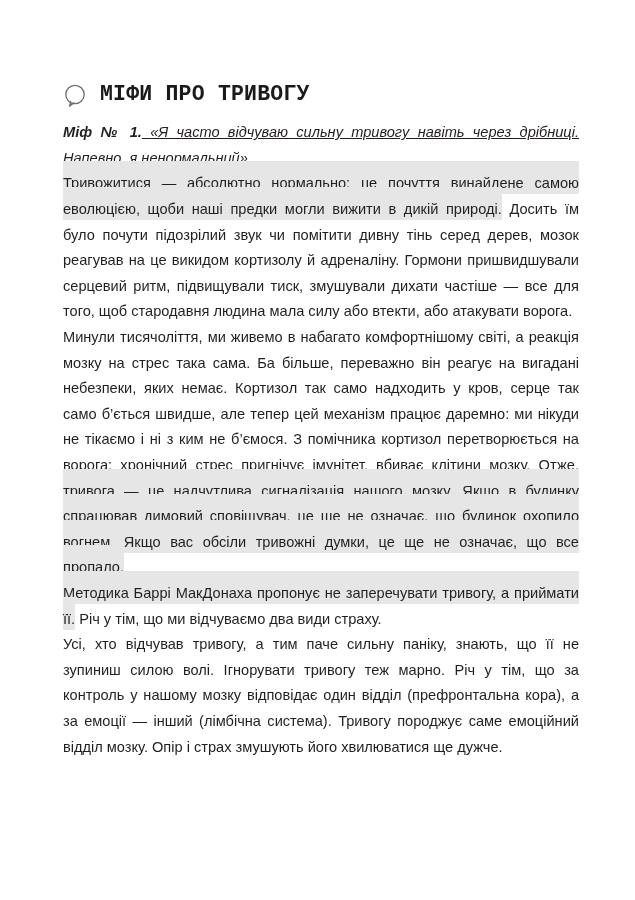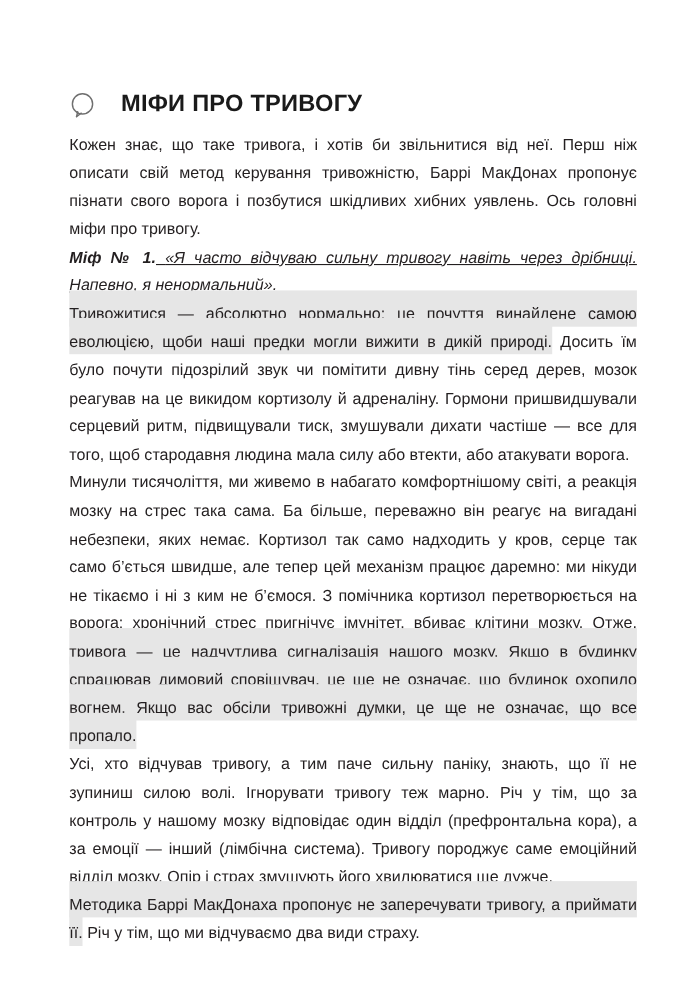--- a/index.html
+++ b/index.html
@@ -28,24 +28,25 @@
     position: absolute;
     left: 63px;
     top: 0;
     width: 516px;
   }
 
   
   .chapter-head {
     display: flex;
     align-items: center;
-    gap: 24px;
+    gap: 14px;
     margin-top: 70px;
     margin-bottom: 0;
     padding-left: 1px;
+    font-family: Liberation Mono, monospace;
   }
   .bubble-icon {
     width: 22px;
     height: 24px;
     flex: 0 0 22px;
     display: block;
     margin-top: 2px;
   }
   .bubble-icon svg { display: block; }
   .chapter-title {
@@ -105,38 +106,37 @@
     <div class="chapter-head">
       <span class="bubble-icon">
         <svg width="22" height="24" viewBox="0 0 22 24" aria-hidden="true">
           <ellipse cx="11" cy="10.5" rx="9.2" ry="9.2" fill="none" stroke="#6f6f6f" stroke-width="1.3"></ellipse>
           <path d="M6.6 17.6 C6.2 19.6 5.9 21.0 5.5 22.2 C7.2 20.9 8.6 19.8 9.9 18.9" fill="none" stroke="#6f6f6f" stroke-width="1.3" stroke-linecap="round" stroke-linejoin="round"></path>
         </svg>
       </span>
       <h1 class="chapter-title">МІФИ ПРО ТРИВОГУ</h1>
     </div>
 
-    <p class="body para-intro">Кожен знає, що таке тривога, і хотів би звільнитися від неї. Перш ніж описати свій метод керування тривожністю, Баррі МакДонах пропонує пізнати свого ворога і позбутися шкідливих хибних уявлень. Ось головні міфи про тривогу.</p>
 
     <p class="body para-myth">
       <span class="myth-label">Міф № 1.</span><span class="myth-quote"> <span>«Я часто відчуваю сильну тривогу навіть через дрібниці. Напевно, я ненормальний».</span></span>
     </p>
 
     <p class="body para-block">
       <span class="hl">Тривожитися — абсолютно нормально: це почуття винайдене самою еволюцією, щоби наші предки могли вижити в дикій природі.</span><span> Досить їм було почути підозрілий звук чи помітити дивну тінь серед дерев, мозок реагував на це викидом кортизолу й адреналіну. Гормони пришвидшували серцевий ритм, підвищували тиск, змушували дихати частіше — все для того, щоб стародавня людина мала силу або втекти, або атакувати ворога.</span>
     </p>
 
     <p class="body para-block">
       <span>Минули тисячоліття, ми живемо в набагато комфортнішому світі, а реакція мозку на стрес така сама. Ба більше, переважно він реагує на вигадані небезпеки, яких немає. Кортизол так само надходить у кров, серце так само б’ється швидше, але тепер цей механізм працює даремно: ми нікуди не тікаємо і ні з ким не б’ємося. З помічника кортизол перетворюється на ворога: хронічний стрес пригнічує імунітет, вбиває клітини мозку. Отже, </span><span class="hl">тривога — це надчутлива сигналізація нашого мозку. Якщо в будинку спрацював димовий сповіщувач, це ще не означає, що будинок охопило вогнем. Якщо вас обсіли тривожні думки, це ще не означає, що все пропало.</span>
     </p>
 
 
-    <p class="body para-block">Усі, хто відчував тривогу, а тим паче сильну паніку, знають, що її не зупиниш силою волі. Ігнорувати тривогу теж марно. Річ у тім, що за контроль у нашому мозку відповідає один відділ (префронтальна кора), а за емоції — інший (лімбічна система). Тривогу породжує саме емоційний відділ мозку. Опір і страх змушують його хвилюватися ще дужче.</p>
-
     <p class="body para-block">
       <span class="hl">Методика Баррі МакДонаха пропонує не заперечувати тривогу, а приймати її.</span><span> Річ у тім, що ми відчуваємо два види страху.</span>
     </p>
+
+    <p class="body para-block">Усі, хто відчував тривогу, а тим паче сильну паніку, знають, що її не зупиниш силою волі. Ігнорувати тривогу теж марно. Річ у тім, що за контроль у нашому мозку відповідає один відділ (префронтальна кора), а за емоції — інший (лімбічна система). Тривогу породжує саме емоційний відділ мозку. Опір і страх змушують його хвилюватися ще дужче.</p>
 
   </div>
 
   <div class="folio">35</div>
 
 </div>
 
 </body></html>

